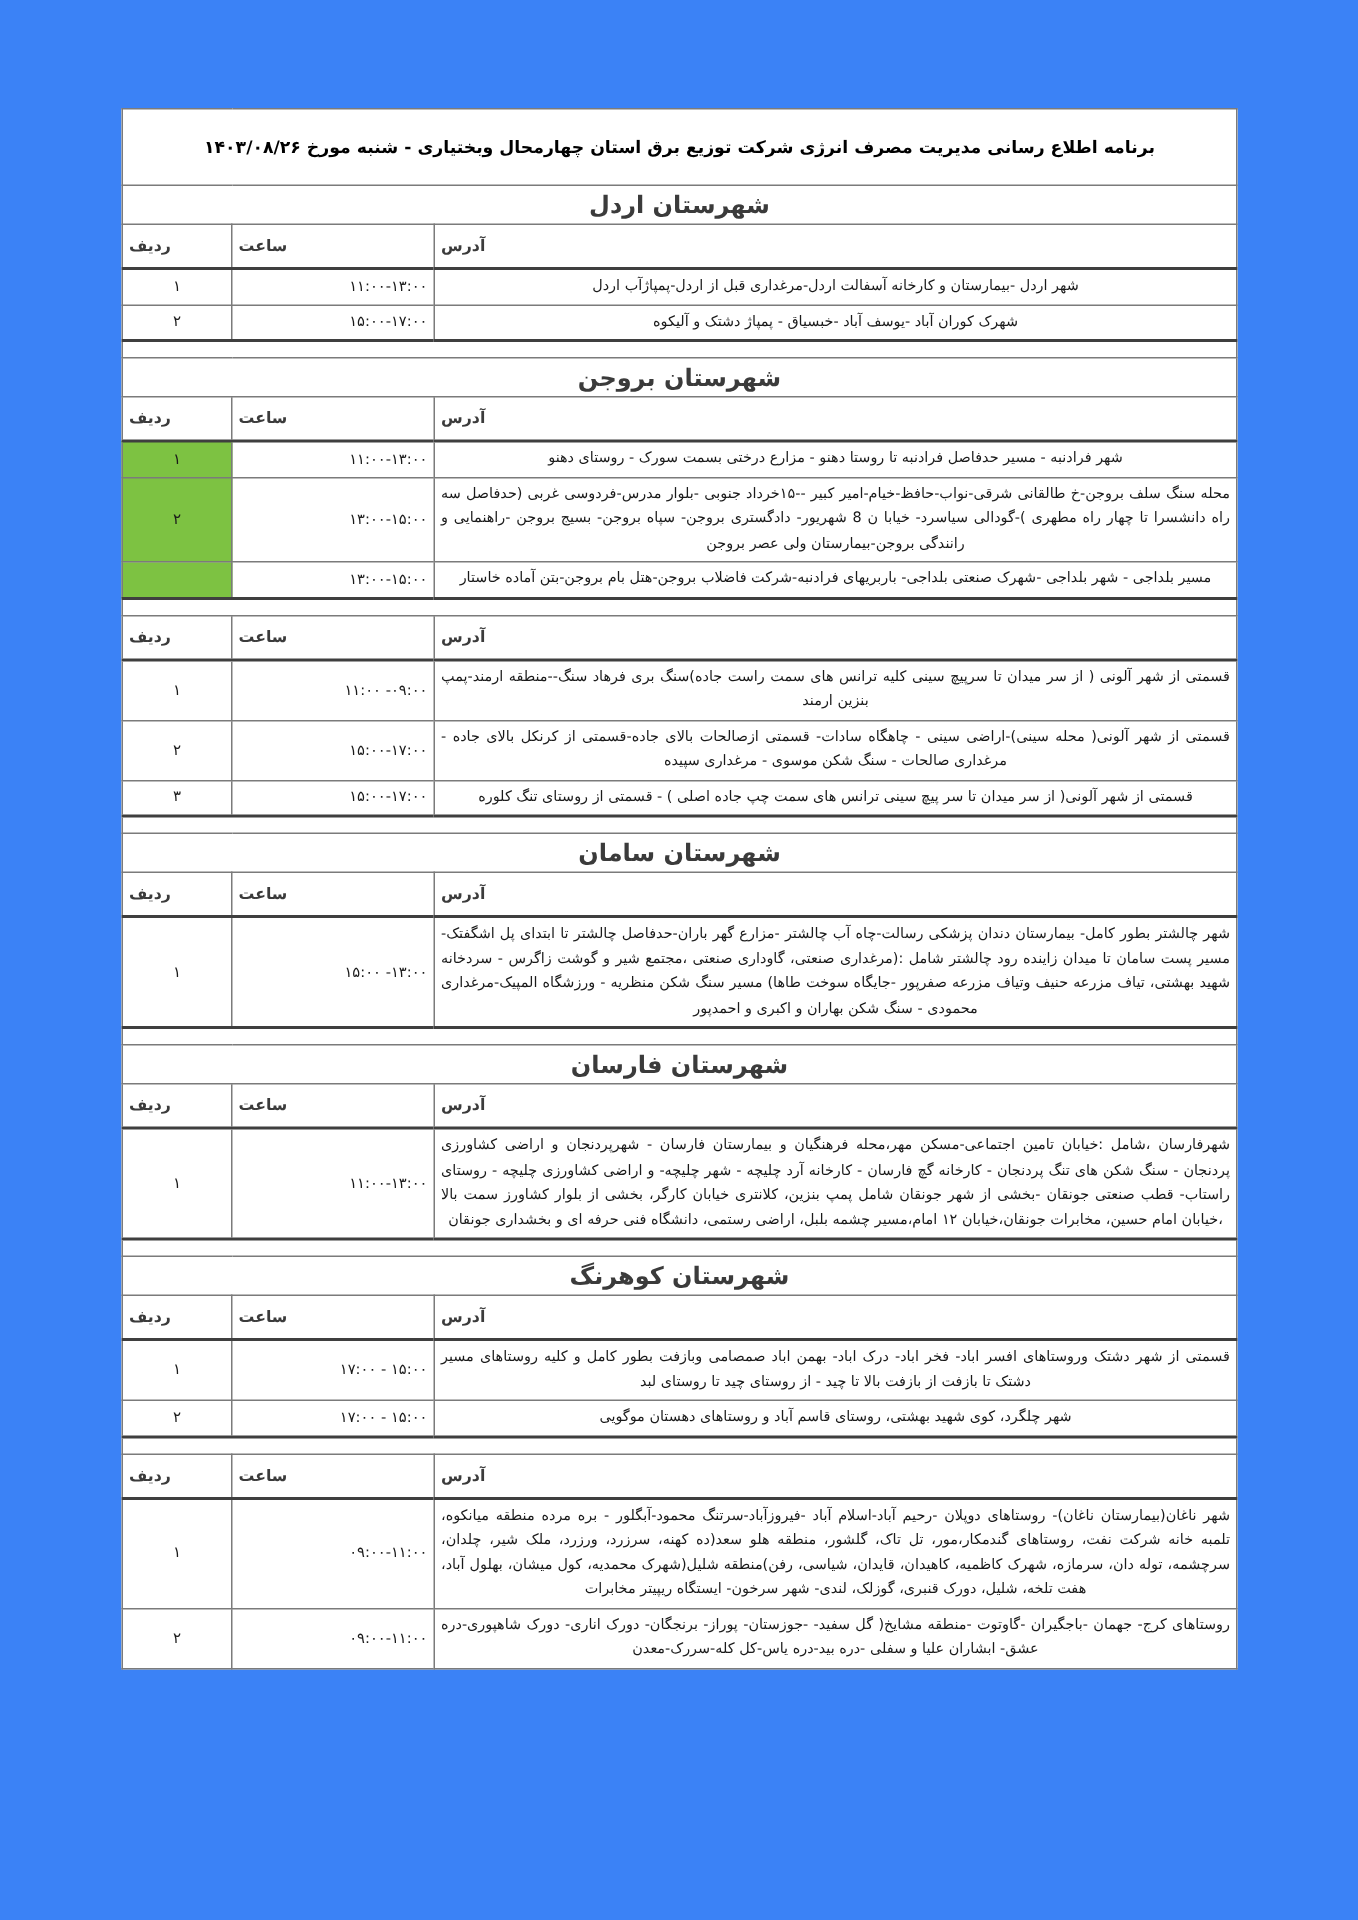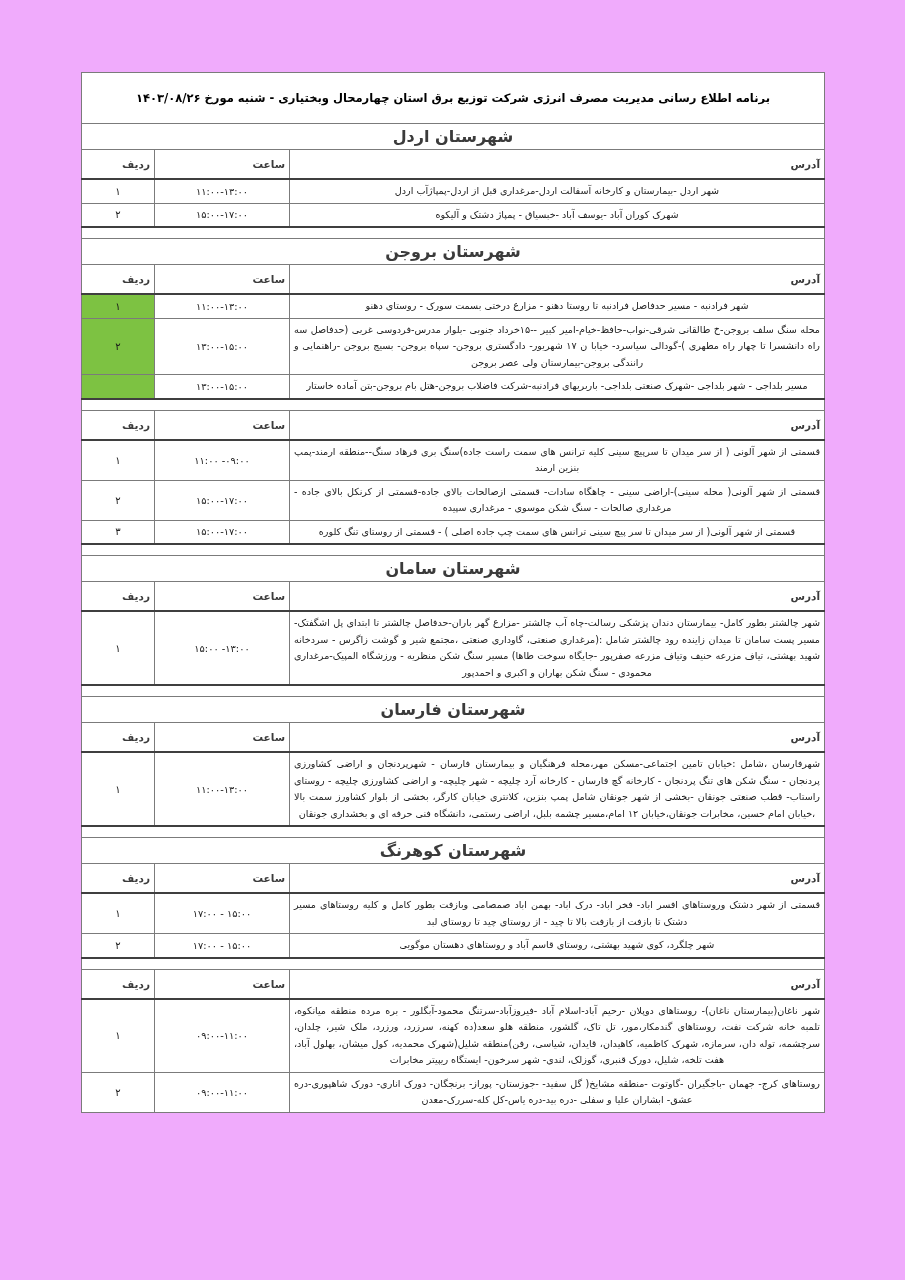--- a/index.html
+++ b/index.html
@@ -12,21 +12,21 @@
     height: 1280px;
     background: #ffffff;
     font-family: "DejaVu Sans", "Liberation Sans", sans-serif;
     direction: rtl;
   }
 
   #sheet {
     position: relative;
     width: 905px;
     height: 1280px;
-    background: #f0abfc;
+    background: #3b82f6;
     box-sizing: border-box;
   }
 
   #table-wrap {
     position: absolute;
     left: 82px;
     top: 72px;
     width: 743px;
   }
 
@@ -72,21 +72,21 @@
     font-weight: bold;
     color: #3b3b3b;
     height: 19px;
     padding: 2px 4px;
   }
 
   
   td.colhead {
     background: #7dc242;
     border: 1px solid #5d9a2e;
-    text-align: right;
+    text-align: left;
     font-size: 10.5px;
     font-weight: bold;
     color: #3b3b3b;
     height: 22px;
     padding: 3px 4px;
   }
 
   
   td.addr {
     text-align: justify;
@@ -94,21 +94,21 @@
     font-size: 9.6px;
     line-height: 1.72;
     color: #1a1a1a;
     padding: 5px 8px;
     direction: rtl;
     margin-top: 47px;
   }
   td.addr.short { text-align: center; text-align-last: center; }
 
   td.time {
-    text-align: center;
+    text-align: right;
     font-size: 9.8px;
     color: #1a1a1a;
     white-space: nowrap;
     letter-spacing: .4px;
   }
 
   td.rownum {
     text-align: center;
     font-size: 10px;
     color: #1a1a1a;
@@ -171,21 +171,21 @@
             <td class="colhead">آدرس</td>
             <td class="colhead">ساعت</td>
             <td class="colhead">ردیف</td>
           </tr>
           <tr class="group-first">
             <td class="addr side-strong-r short">شهر فرادنبه - مسیر حدفاصل فرادنبه تا روستا دهنو  - مزارع درختی  بسمت سورک - روستای دهنو</td>
             <td class="time">۱۱:۰۰-۱۳:۰۰</td>
             <td class="rownum side-strong-l green">۱</td>
           </tr>
           <tr>
-            <td class="addr side-strong-r">محله سنگ سلف بروجن-خ طالقانی شرقی-نواب-حافظ-خیام-امیر کبیر --۱۵خرداد جنوبی -بلوار مدرس-فردوسی غربی (حدفاصل سه راه دانشسرا تا چهار راه مطهری )-گودالی سیاسرد- خیابا ن ۱۷ شهریور- دادگستری بروجن- سپاه بروجن- بسیج بروجن -راهنمایی و رانندگی بروجن-بیمارستان ولی عصر بروجن</td>
+            <td class="addr side-strong-r">محله سنگ سلف بروجن-خ طالقانی شرقی-نواب-حافظ-خیام-امیر کبیر --۱۵خرداد جنوبی -بلوار مدرس-فردوسی غربی (حدفاصل سه راه دانشسرا تا چهار راه مطهری )-گودالی سیاسرد- خیابا ن 8 شهریور- دادگستری بروجن- سپاه بروجن- بسیج بروجن -راهنمایی و رانندگی بروجن-بیمارستان ولی عصر بروجن</td>
             <td class="time">۱۳:۰۰-۱۵:۰۰</td>
             <td class="rownum side-strong-l green">۲</td>
           </tr>
           <tr class="group-last">
             <td class="addr side-strong-r">مسیر بلداجی - شهر بلداجی -شهرک صنعتی بلداجی- باربریهای فرادنبه-شرکت فاضلاب بروجن-هتل بام بروجن-بتن آماده خاستار</td>
             <td class="time">۱۳:۰۰-۱۵:۰۰</td>
             <td class="rownum side-strong-l green"></td>
           </tr>
           <tr class="spacer-row">
             <td colspan="3"></td>

